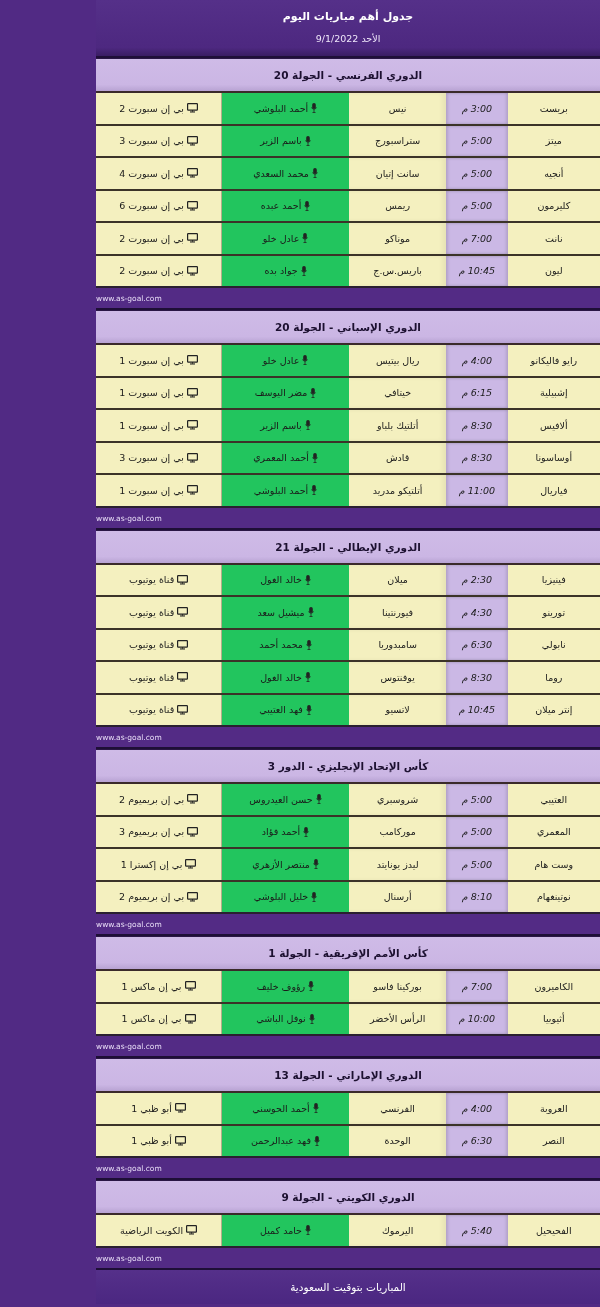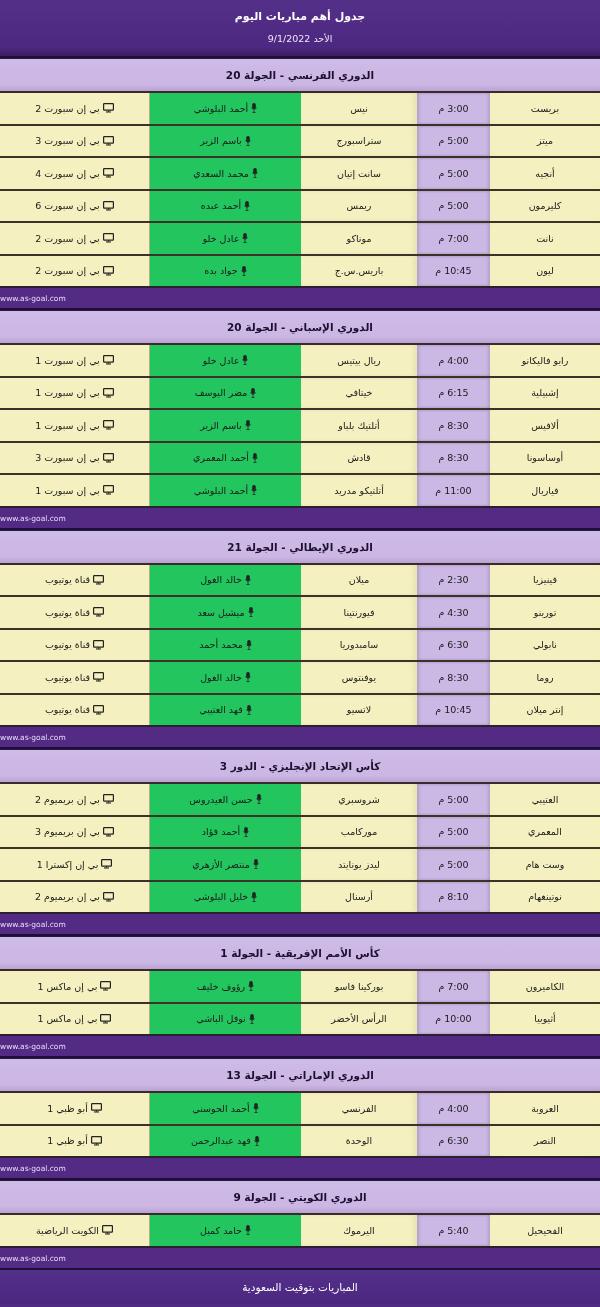--- a/index.html
+++ b/index.html
@@ -1,18 +1,18 @@
 <!DOCTYPE html>
 <html><head>
 <meta charset="utf-8">
 <style>
   * { box-sizing: border-box; margin: 0; padding: 0; }
   html, body { width: 600px; background: #512a84; }
   body { font-family: "DejaVu Sans", sans-serif; direction: rtl; }
-  .page { width: 600px; height: 1307px; overflow: hidden; background: #512a84; }
+  .page { width: 504px; height: 1307px; overflow: hidden; background: #512a84; }
 
   .top-header {
     height: 58px;
     background: linear-gradient(#553089, #4d2880 85%, #3a1d63);
     border-bottom: 2px solid #1f0f38;
     color: #fff;
     text-align: center;
     padding-top: 9px;
   }
   .top-header .title { font-size: 11px; font-weight: bold; line-height: 16px; }
@@ -38,21 +38,21 @@
     background: #f4f0be;
   }
   .row:last-child { border-bottom: 2px solid #2a2030; }
   .cell {
     display: flex; align-items: center; justify-content: center;
     font-size: 9.5px; color: #1a1a1a;
     white-space: nowrap;
     height: 100%;
   }
   .c-team1 { width: 110px; background: #f4f0bf; border-radius: 12px; }
-  .c-time { width: 73px; background: #cbb8e5; box-shadow: inset 2px 0 3px rgba(0,0,0,0.12), inset -2px 0 3px rgba(0,0,0,0.12); direction: ltr; }
+  .c-time { width: 73px; background: #cbb8e5; box-shadow: inset 2px 0 3px rgba(0,0,0,0.12), inset -2px 0 3px rgba(0,0,0,0.12); direction: ltr; font-style: italic; }
   .c-team2 { width: 116px; background: #f4f0bf; box-shadow: inset -4px 0 4px rgba(0,0,0,0.05); }
   .c-comm { width: 151px; background: #22c55e; }
   .c-chan { width: 150px; background: #f4f0bf; border-right: 1px solid #b5ad8a; }
   .time-wrap { direction: rtl; }
   .icon { display: inline-block; margin-left: 3px; vertical-align: middle; }
   .mic-icon svg, .tv-icon svg { display: block; }
 
   .footer-link {
     height: 22px;
     background: #532b85;

